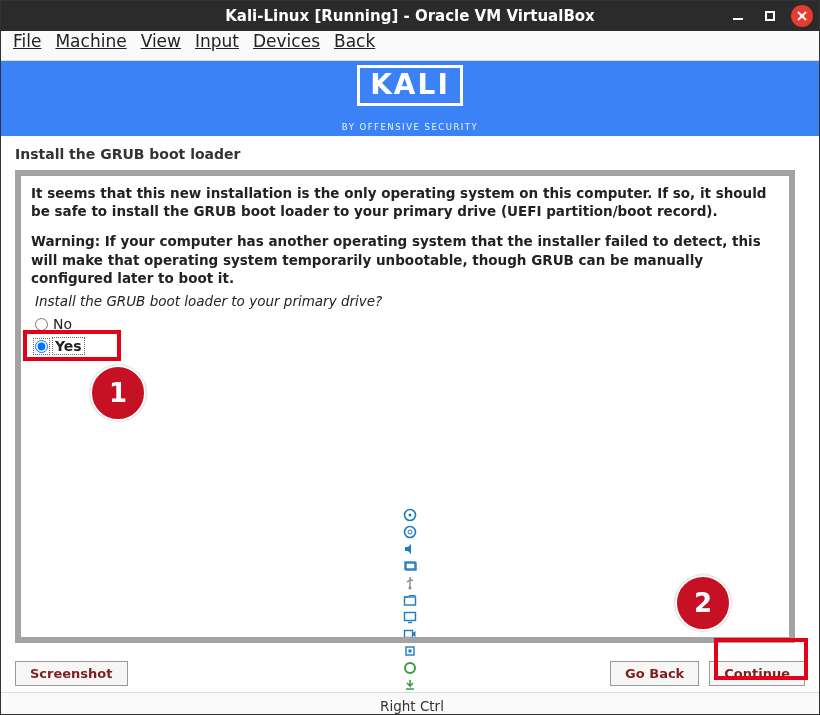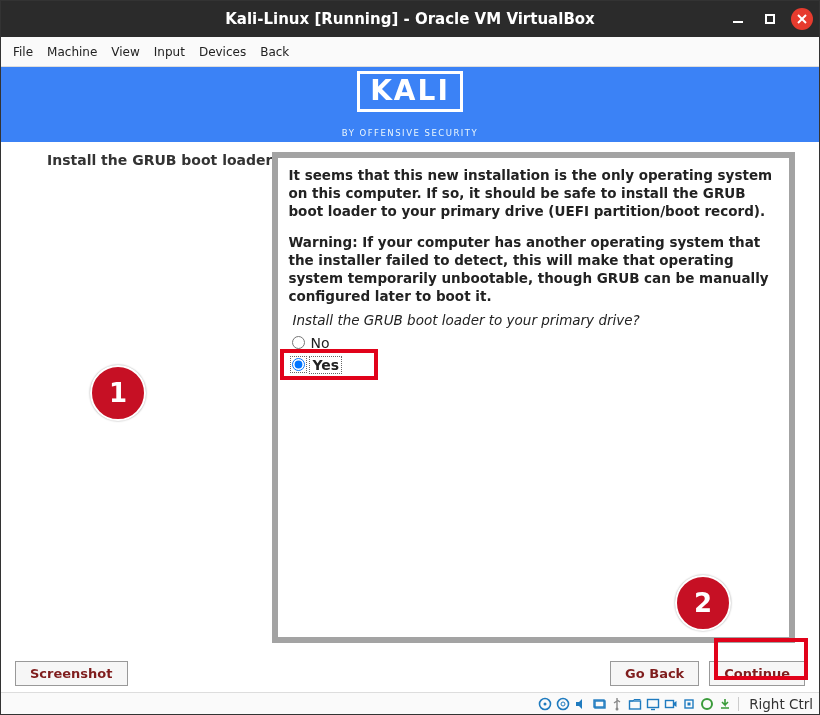--- a/index.html
+++ b/index.html
@@ -16,21 +16,21 @@
     height: 715px;
     border: 1px solid #333;
     display: flex;
     flex-direction: column;
     background: #fff;
   }
   
   .titlebar {
     background: #2b2b2b;
     color: #fff;
-    height: 36px;
+    height: 30px;
     display: flex;
     align-items: center;
     justify-content: center;
     position: relative;
     font-weight: bold;
     font-size: 15px;
   }
   .titlebar .controls {
     position: absolute;
     right: 6px;
@@ -52,27 +52,27 @@
     color: #fff;
   }
   .titlebar .ctrl.min svg, .titlebar .ctrl.max svg { stroke: #fff; }
   .titlebar .ctrl.close {
     background: #e63b2e;
   }
   
   .menubar {
     height: 30px;
     display: flex;
-    align-items: center;
     gap: 14px;
     padding: 0 12px;
-    font-size: 12px;
+    font-size: 17px;
     border-bottom: 1px solid #ddd;
     color: #222;
     background: #fafafa;
+    text-decoration: underline;
   }
   .menubar .menu-item { color: #222; }
   
   .banner {
     background: #3b82f6;
     height: 75px;
     display: flex;
     flex-direction: column;
     align-items: center;
     justify-content: center;
@@ -95,23 +95,22 @@
     font-size: 8.5px;
     letter-spacing: 1.5px;
     margin-top: 16px;
     color: #eaf6fc;
   }
   
   .content {
     flex: 1;
     padding: 10px 24px 8px 14px;
     display: flex;
-    flex-direction: row;
+    flex-direction: column;
     color: #222;
-    margin-left: 32px;
   }
   .section-title {
     font-weight: bold;
     font-size: 14px;
     margin-bottom: 8px;
     color: #333;
   }
   .panel {
     border: 6px solid #a3a3a3;
     flex: 1;
@@ -180,20 +179,21 @@
     height: 22px;
     display: flex;
     align-items: center;
     justify-content: flex-end;
     padding: 0 6px;
     font-size: 13px;
     gap: 3px;
     border-top: 1px solid #ddd;
     color: #333;
     background: #fafafa;
+    flex-direction: column;
   }
   .statusbar .sicon {
     width: 15px; height: 15px;
     display:flex;align-items:center;justify-content:center;
     font-size: 12px;
   }
   .statusbar .sep { width:1px; height:14px; background:#ccc; margin:0 3px; }
   .statusbar .kbd { margin-left: 4px; font-size:13.5px; }
 </style>
 </head>

